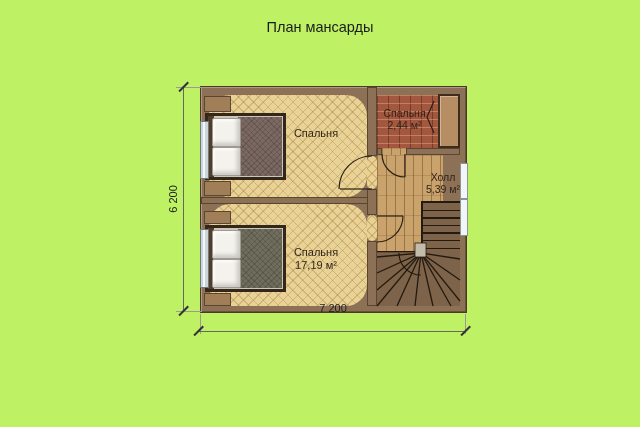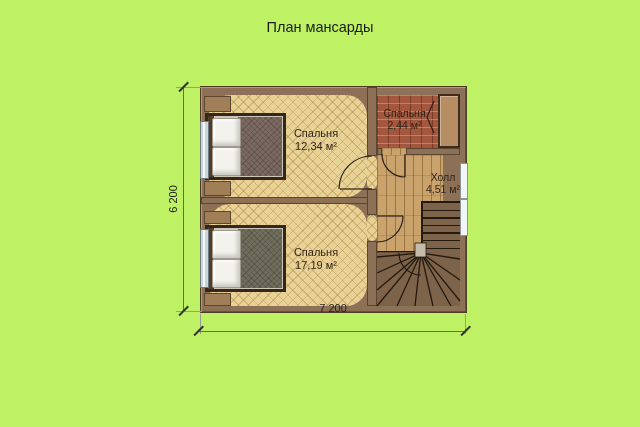--- a/index.html
+++ b/index.html
@@ -99,21 +99,20 @@
 
 <div class="page">
 
   <div class="abs title">План мансарды</div>
 
   <div class="abs plan">
 
     <div class="abs parquet" style="left:8px;top:8px;width:158px;height:102px;">
       <div class="abs roomlabel" style="left:56px;right:0;top:32px;">
         <div>Спальня</div>
-        <div>12,34 м²</div>
       </div>
     </div>
 
     <div class="abs parquet" style="left:8px;top:117px;width:158px;height:102px;">
       <div class="abs roomlabel" style="left:56px;right:0;top:42px;">
         <div>Спальня</div>
         <div>17,19 м²</div>
       </div>
     </div>
 
@@ -126,21 +125,21 @@
         <div>Спальня</div>
         <div>2,44 м²</div>
       </div>
     </div>
 
     <div class="abs closet" style="left:237px;top:7px;width:22px;height:54px;"></div>
 
     <div class="abs plank" style="left:176px;top:68px;width:66px;height:96px;">
       <div class="abs roomlabel small" style="left:46px;width:40px;top:16px;">
         <div>Холл</div>
-        <div>4,51 м²</div>
+        <div>5,39 м²</div>
       </div>
     </div>
 
     <div class="abs stair-straight" style="left:220px;top:114px;width:39px;height:53px;"></div>
     <div class="abs stair-winder" style="left:176px;top:164px;width:83px;height:55px;"></div>
 
     <div class="abs wall" style="left:0;top:110px;width:176px;height:7px;"></div>
     <div class="abs wall" style="left:166px;top:0;width:10px;height:69px;"></div>
     <div class="abs wall" style="left:166px;top:102px;width:10px;height:26px;"></div>
     <div class="abs wall" style="left:166px;top:154px;width:10px;height:65px;"></div>

